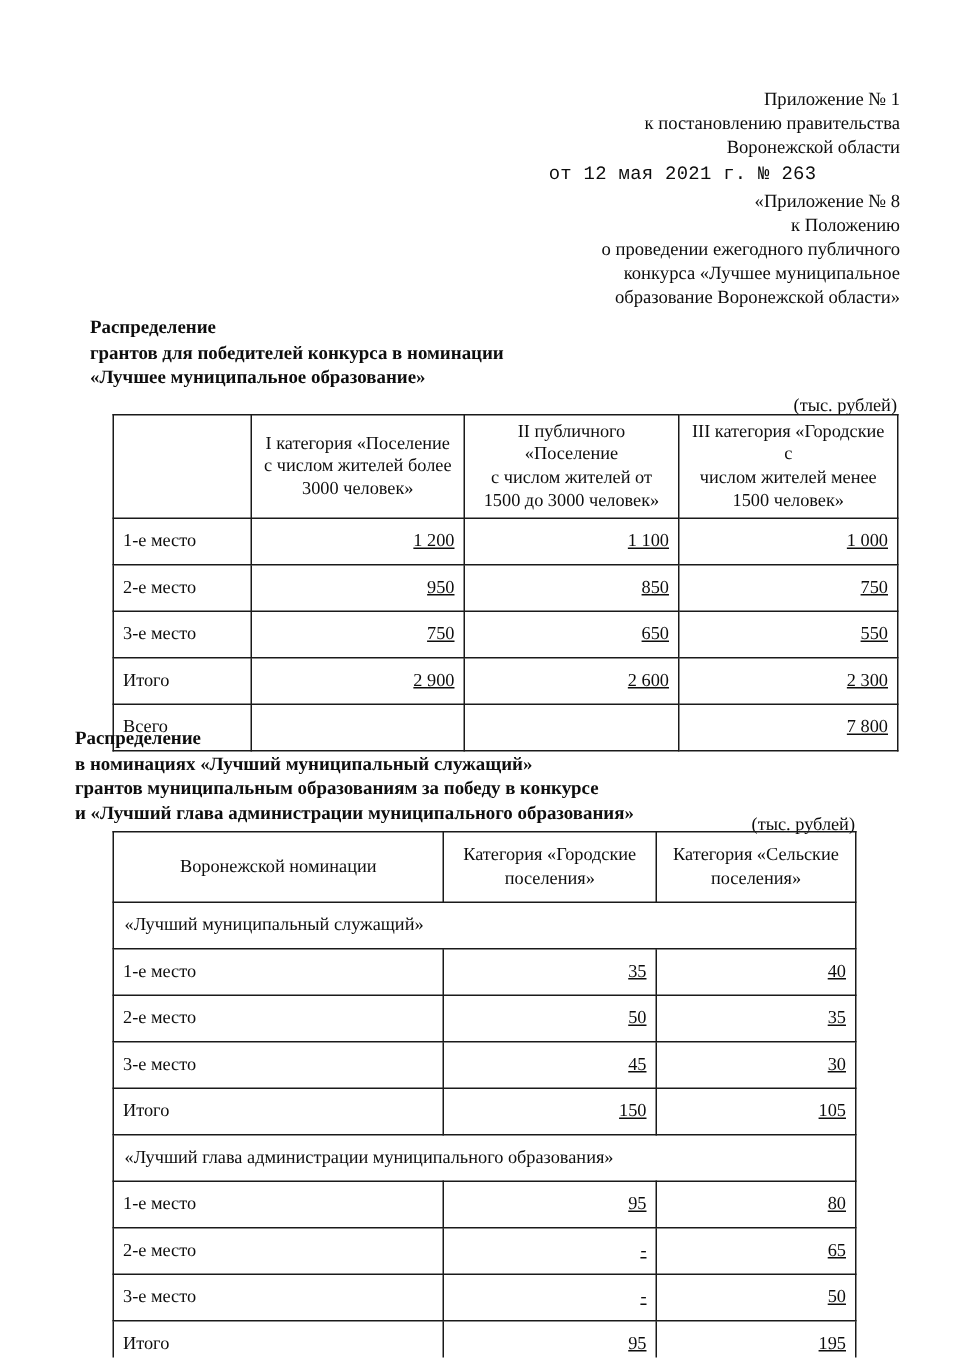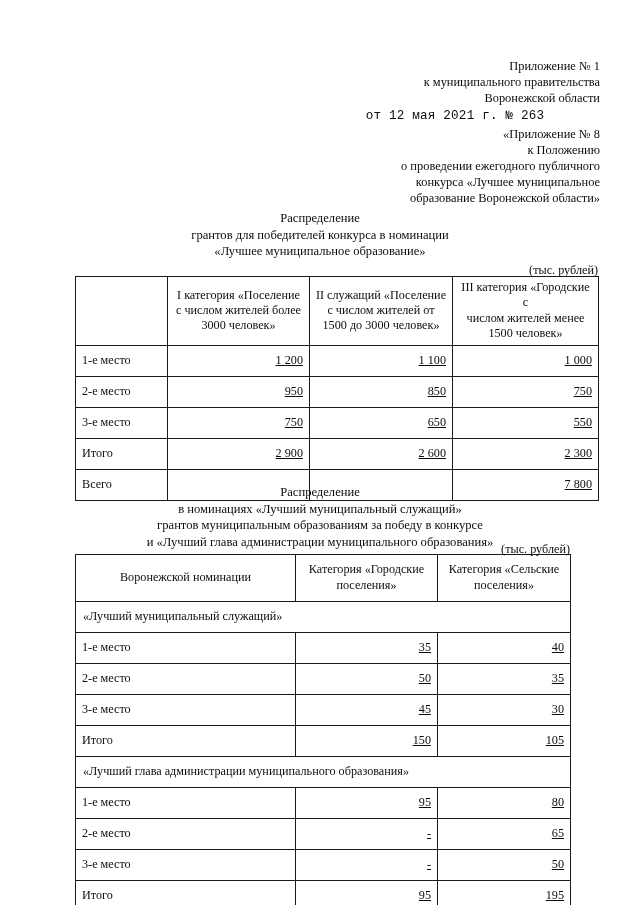--- a/index.html
+++ b/index.html
@@ -44,22 +44,22 @@
     letter-spacing: 0.2px;
     text-align: center;
     padding-left: 10px;
     margin-top: 2px;
     margin-bottom: 1px;
     white-space: nowrap;
   }
 
   
   .section-title {
-    text-align: center;
-    font-weight: normal;
+    text-align: left;
+    font-weight: bold;
     font-size: 12.6px;
     line-height: 1.32;
   }
   .section-title .tl {
     display: block;
   }
 
   #title-1 {
     position: absolute;
     top: 210px;
@@ -148,21 +148,21 @@
     padding-left: 7px;
   }
 </style>
 </head>
 <body>
 
 <div class="page">
 
   <div class="header-block">
     <div class="header-line">Приложение № 1</div>
-    <div class="header-line">к муниципального правительства</div>
+    <div class="header-line">к постановлению правительства</div>
     <div class="header-line">Воронежской области</div>
     <div class="decree-line">от 12 мая 2021 г. № 263</div>
     <div class="header-line">«Приложение № 8</div>
     <div class="header-line">к Положению</div>
     <div class="header-line">о проведении ежегодного публичного</div>
     <div class="header-line">конкурса «Лучшее муниципальное</div>
     <div class="header-line">образование Воронежской области»</div>
   </div>
 
   <div class="section-title" id="title-1">
@@ -181,21 +181,21 @@
     </colgroup>
     <thead>
       <tr class="hdr">
         <td></td>
         <td>
           <span>I категория «Поселение</span><br>
           <span>с числом жителей более</span><br>
           <span>3000 человек»</span>
         </td>
         <td>
-          <span>II служащий «Поселение</span><br>
+          <span>II публичного «Поселение</span><br>
           <span>с числом жителей от</span><br>
           <span>1500 до 3000 человек»</span>
         </td>
         <td>
           <span>III категория «Городские с</span><br>
           <span>числом жителей менее</span><br>
           <span>1500 человек»</span>
         </td>
       </tr>
     </thead>

